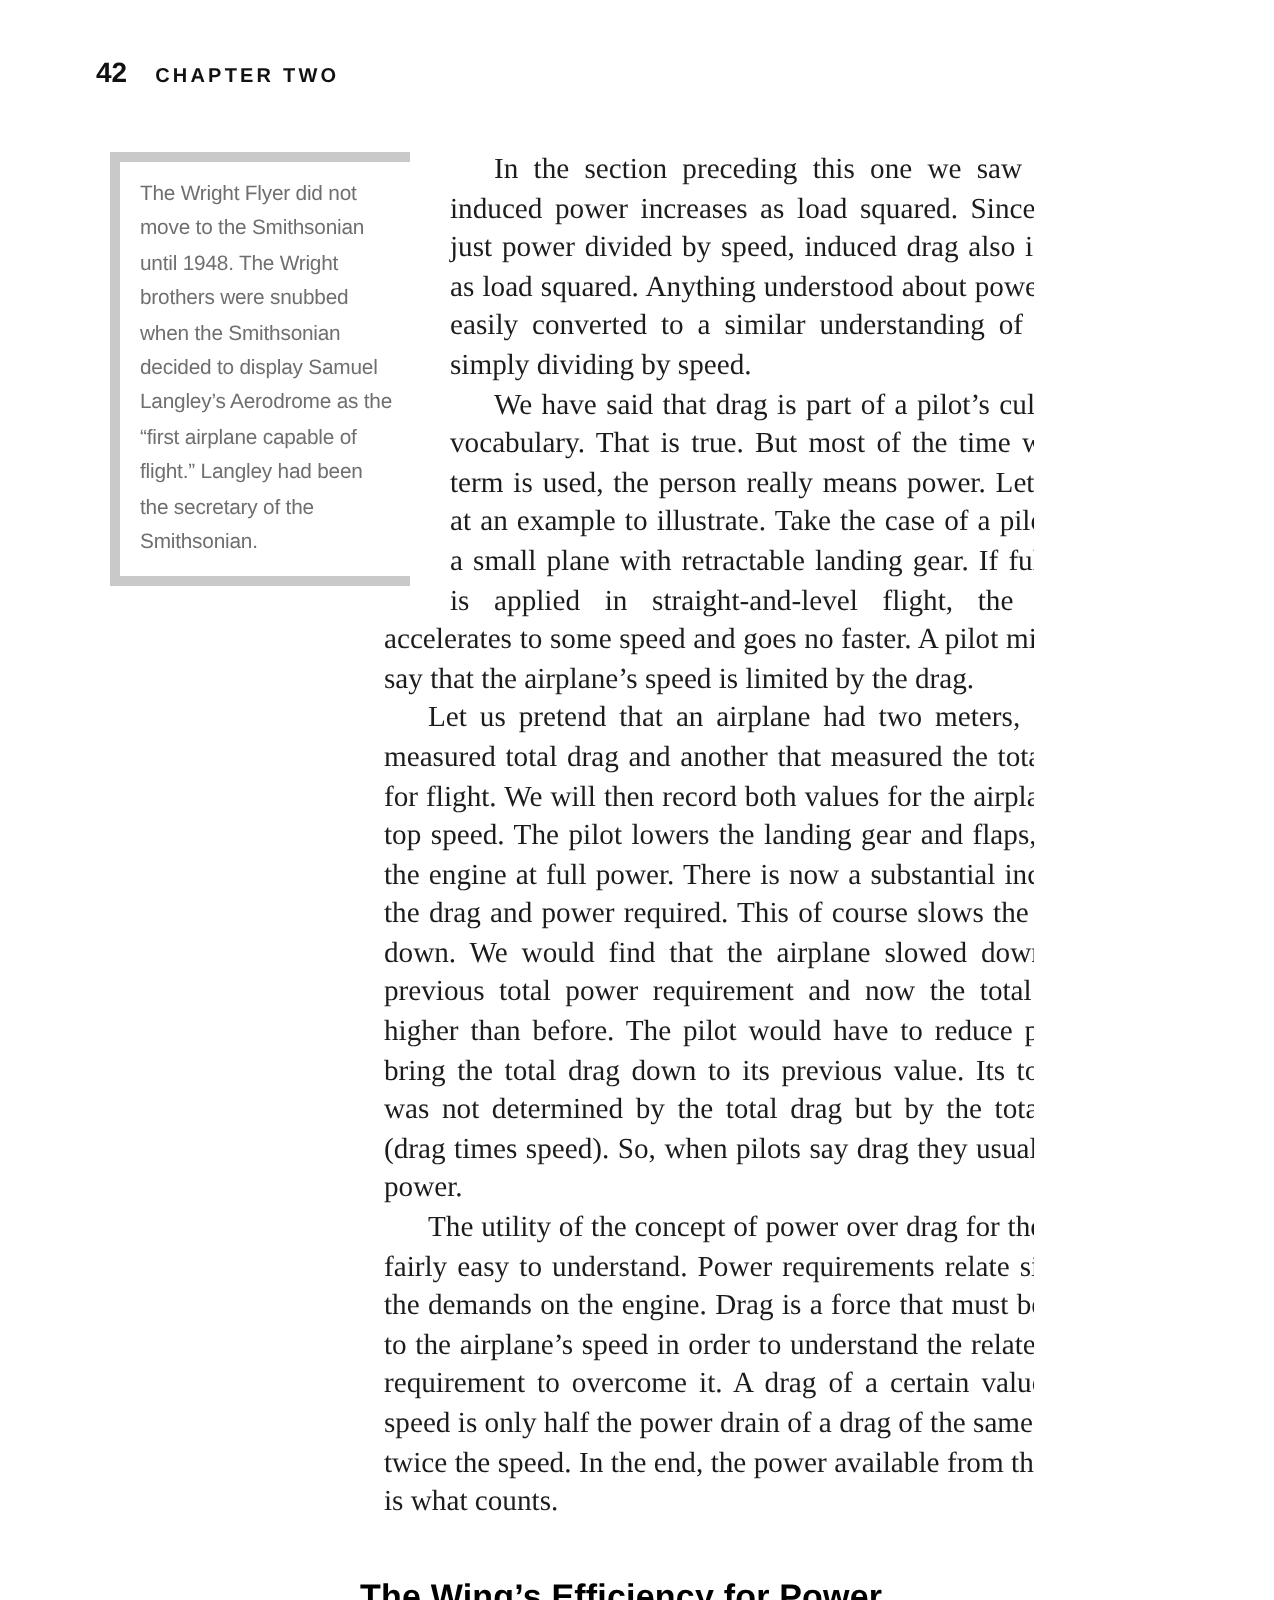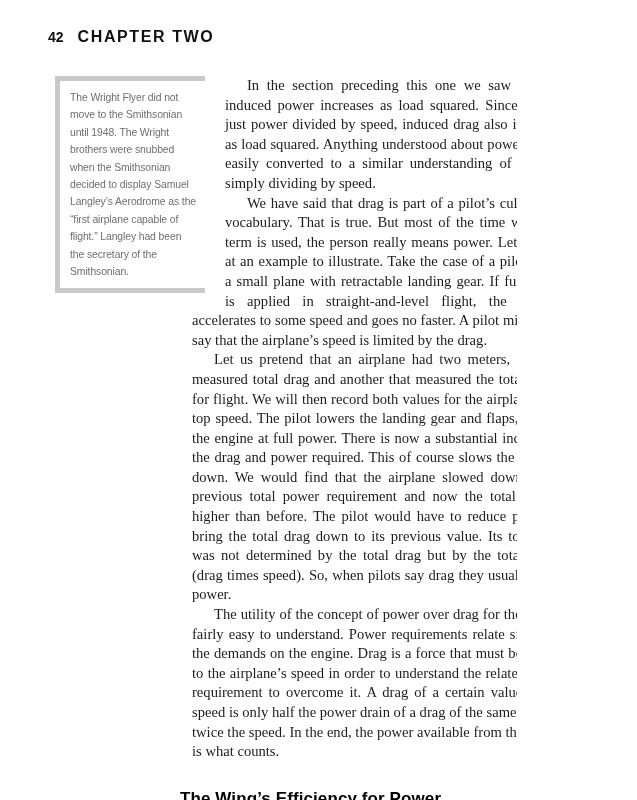--- a/index.html
+++ b/index.html
@@ -20,21 +20,21 @@
     position: absolute;
     top: 28px;
     left: 48px;
     display: flex;
     align-items: baseline;
     gap: 14px;
     font-family: "Liberation Sans", sans-serif;
     color: #111111;
   }
   .page-number { font-weight: bold; font-size: 14px; }
-  .chapter-label { font-weight: bold; font-size: 16px; letter-spacing: 1.6px; }
+  .chapter-label { font-weight: bold; font-size: 10px; letter-spacing: 1.6px; }
 
   .main-column {
     position: absolute;
     top: 76px;
     left: 180px;
     width: 386px;
     font-size: 14.6px;
     line-height: 19.6px;
     text-align: justify;
   }

